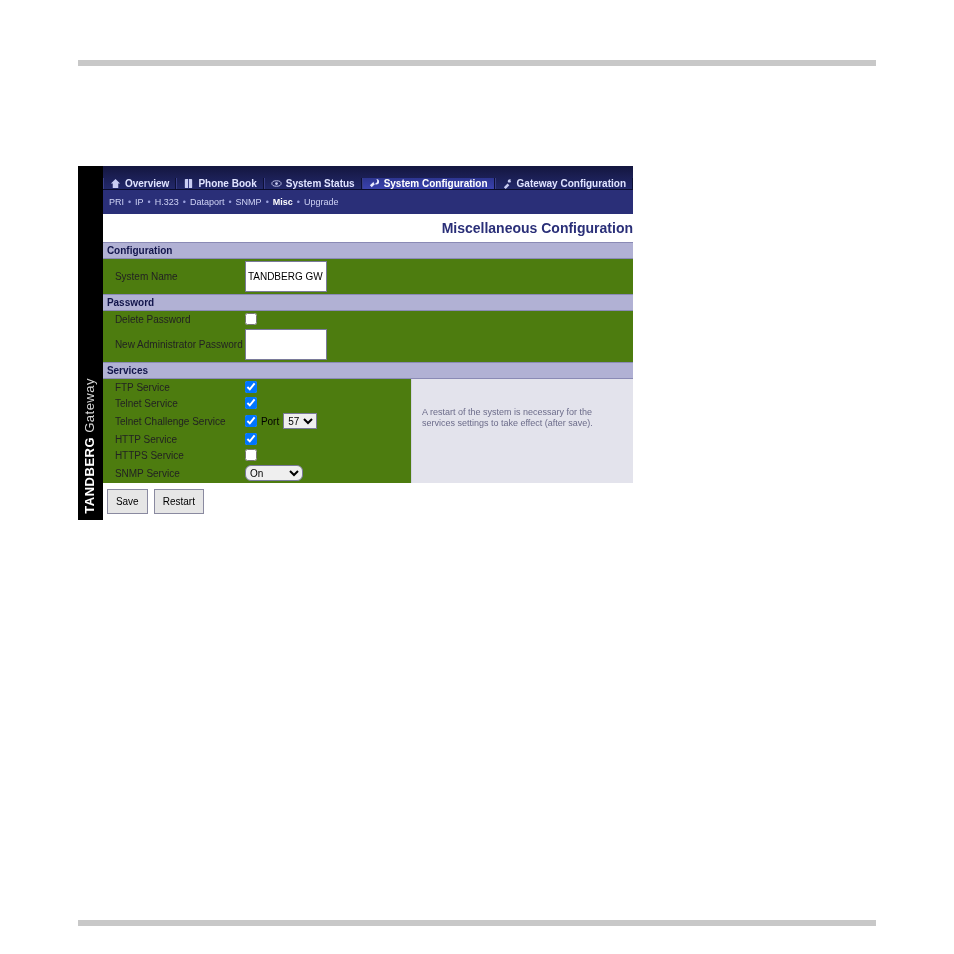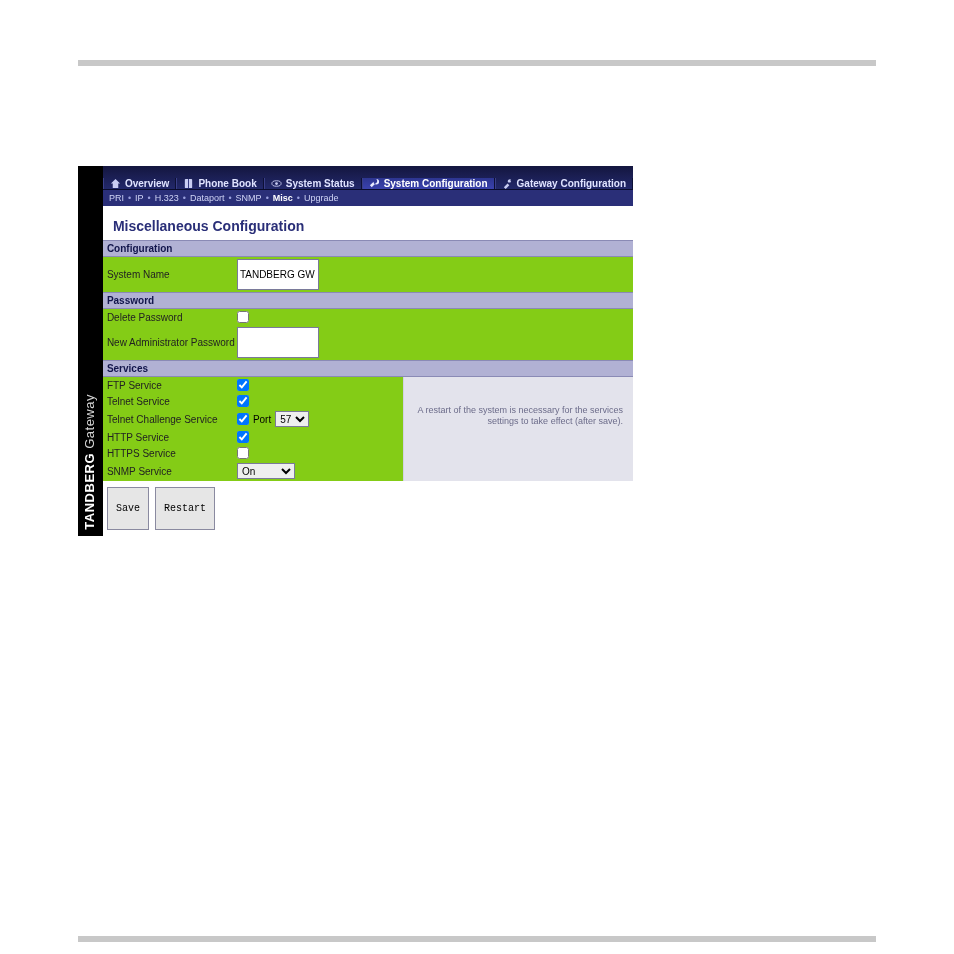--- a/index.html
+++ b/index.html
@@ -77,53 +77,55 @@
   .tab.active {
     background: linear-gradient(#2d3590, #3a42ad);
     color: #fff;
   }
   .tab-icon {
     width: 11px;
     height: 11px;
     display: inline-block;
   }
   .subnav {
-    height: 16px;
+    height: 24px;
     background: #2a2f78;
     color: #cfd3f5;
     font-size: 9px;
     display: flex;
     align-items: center;
     padding-left: 6px;
     gap: 4px;
   }
   .subnav span { cursor: pointer; }
   .subnav .sep { color: #9aa0dd; }
   .subnav .active { color: #fff; font-weight: bold; }
   .content {
     background: #fff;
   }
   .page-title {
     color: #2a2f78;
     font-size: 14px;
     font-weight: bold;
-    padding: 12px 0 6px 10px;
+    padding: 6px 0 6px 10px;
+    text-align: right;
   }
   .section-head {
     background: #b1b1d4;
     color: #12154b;
     font-size: 10px;
     font-weight: bold;
     padding: 2px 4px;
     border-top: 1px solid #8a8ab5;
     border-bottom: 1px solid #8a8ab5;
   }
   .section-body {
-    background: #84cc16;
-    font-size: 10px;
+    background: #4d7c0f;
+    font-size: 10px;
+    padding-left: 8px;
   }
   .row {
     display: flex;
     align-items: center;
     padding: 2px 4px;
     min-height: 16px;
   }
   .row .label {
     width: 130px;
     color: #222;
@@ -142,54 +144,52 @@
     background: #fff;
     width: 82px;
   }
   input.sysname { width: 82px; }
   select {
     font-size: 10px;
     height: 16px;
     border: 1px solid #7a7a9a;
     background: #efefef;
   }
-  select.wide { width: 58px; }
+  select.wide { width: 58px; border-radius: 6px; }
   select.port { width: 34px; }
   input[type="checkbox"] {
     width: 12px; height: 12px; margin: 0;
   }
   .services-wrap {
     display: flex;
   }
   .services-left {
     width: 300px;
   }
   .services-right {
     flex: 1;
     background: #e3e3ec;
     color: #6c6c8a;
     font-size: 9px;
     padding: 28px 10px 0 10px;
     line-height: 1.25;
     border-left: 1px solid #d2d2e2;
-    text-align: right;
   }
   .button-row {
     background: #fff;
     padding: 6px 4px;
     display: flex;
     gap: 6px;
   }
   .btn {
     font-size: 10px;
-    padding: 15px 8px;
+    padding: 6px 8px;
     background: #e6e6e6;
     border: 1px solid #8a8aa0;
     cursor: pointer;
-    font-family: Liberation Mono, monospace;
   }
   svg { display: block; }
 </style>
 </head>
 <body>
 
 <div class="page-wrap">
   <div class="hr-bar"></div>
 
   <div class="app-frame">

